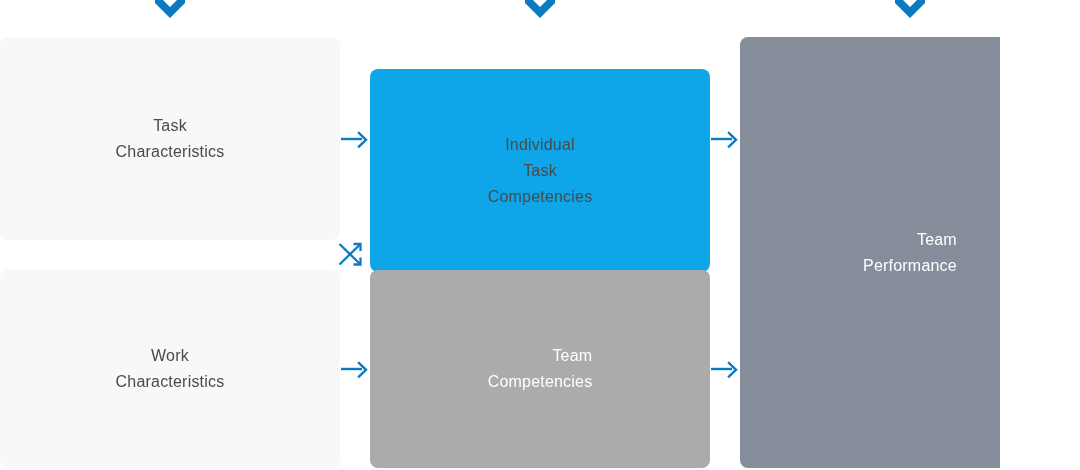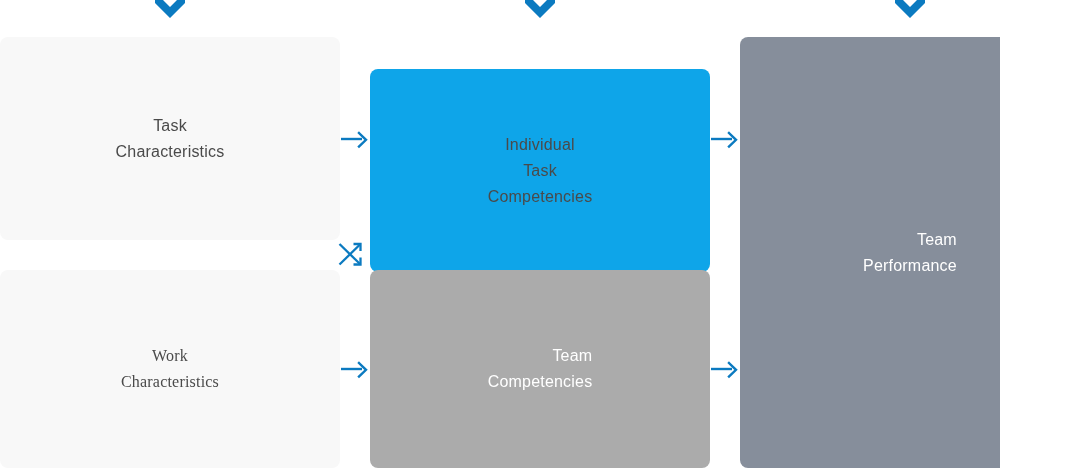--- a/index.html
+++ b/index.html
@@ -37,21 +37,20 @@
   .dark-text  { color: #4a4a4a; }
   .light-text { color: #ffffff; text-align: right; }
 
   #box-task-characteristics {
     left: 0px;  top: 37px;  width: 340px; height: 203px;
     background: #f8f8f8;
   }
   #box-work-characteristics {
     left: 0px;  top: 270px; width: 340px; height: 198px;
     background: #f8f8f8;
-    font-family: Liberation Serif, serif;
   }
   #box-individual-task-competencies {
     left: 370px; top: 37px;  width: 340px; height: 203px;
     background: #0ea5e9;
     margin-top: 32px;
   }
   #box-team-competencies {
     left: 370px; top: 270px; width: 340px; height: 198px;
     background: #ababab;
   }

